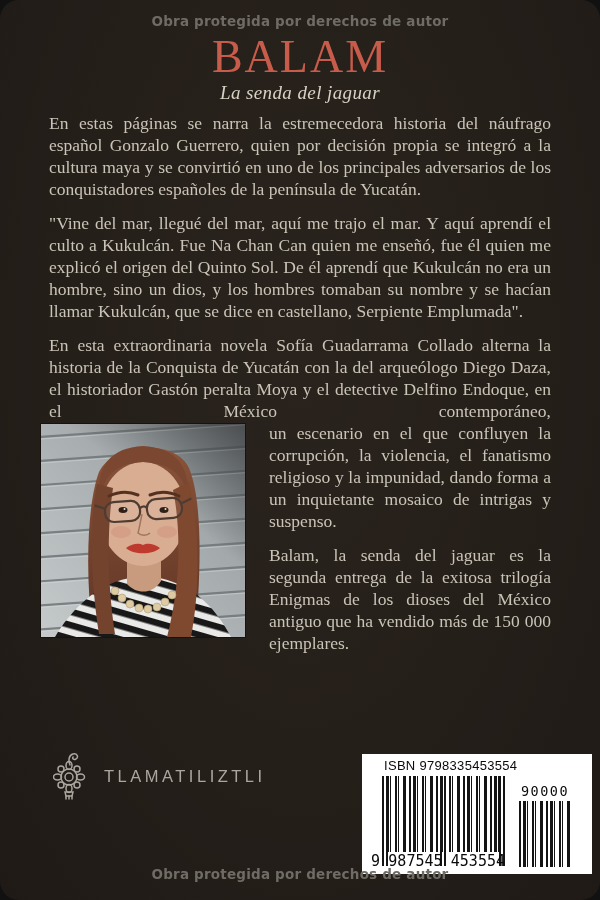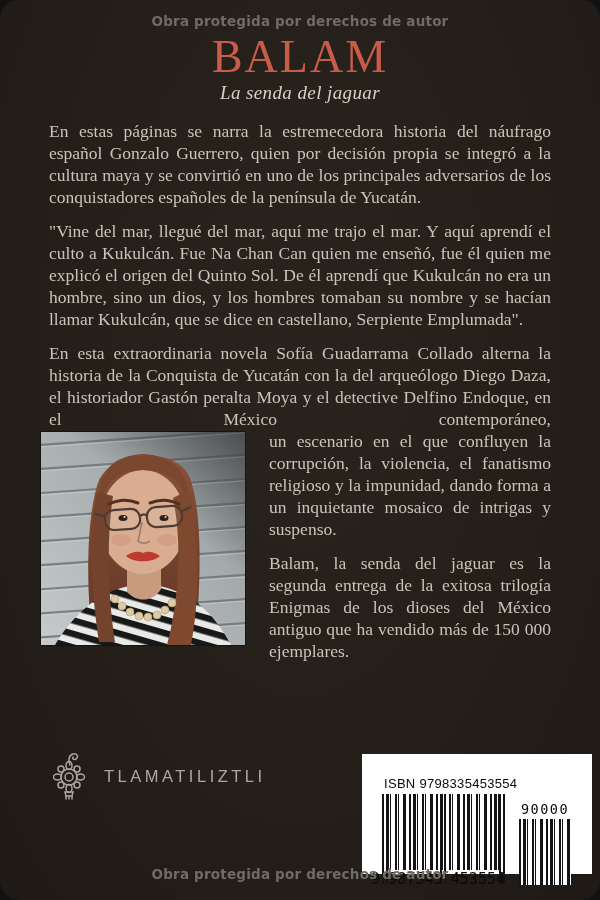--- a/index.html
+++ b/index.html
@@ -20,21 +20,21 @@
     color:#6f6b65;z-index:6;
   }
   .watermark.top{top:13px;}
   .watermark.bottom{top:866px;}
   .title-block{padding-top:34px;text-align:center;}
   .book-title{
     margin:0;font-size:46px;line-height:1.0;font-weight:400;
     letter-spacing:2px;color:#c75c4b;
   }
   .book-subtitle{
-    margin:2px 0 16px 0;font-style:italic;font-size:19px;
+    margin:2px 0 8px 0;font-style:italic;font-size:19px;
     color:#d8d2c6;letter-spacing:.4px;
   }
   .body-text{
     position:relative;
     width:502px;margin:0 auto 0 auto;
     color:#cac3b7;font-size:17.5px;line-height:22px;
     text-align:justify;
   }
   .body-text p{margin:0 0 12px 0;}
   .body-text p.joined{margin-bottom:0;text-align-last:justify;}
@@ -56,21 +56,21 @@
     font-size:16.5px;letter-spacing:3.5px;color:#aba79f;
   }
   
   .barcode-box{
     position:absolute;left:362px;top:754px;
     width:230px;height:120px;background:#ffffff;
     z-index:4;box-sizing:border-box;padding:4px 8px 0 8px;
     font-family:"Liberation Sans","DejaVu Sans",sans-serif;
   }
   .isbn-label{
-    font-size:13px;color:#0a0a0a;margin:18px 0 3px 14px;letter-spacing:.3px;
+    font-size:13px;color:#0a0a0a;margin:0 0 3px 14px;letter-spacing:.3px;
   }
   .bc-row{display:flex;align-items:flex-start;gap:13px;}
   .main-bc{position:relative;width:134px;height:95px;}
   .bars{
     background-repeat:repeat-x;
     background-image:repeating-linear-gradient(90deg,
       #141414 0 2px, #ffffff 2px 4px,
       #141414 4px 7px, #ffffff 7px 8px,
       #141414 8px 9px, #ffffff 9px 13px,
       #141414 13px 15px, #ffffff 15px 16px,

